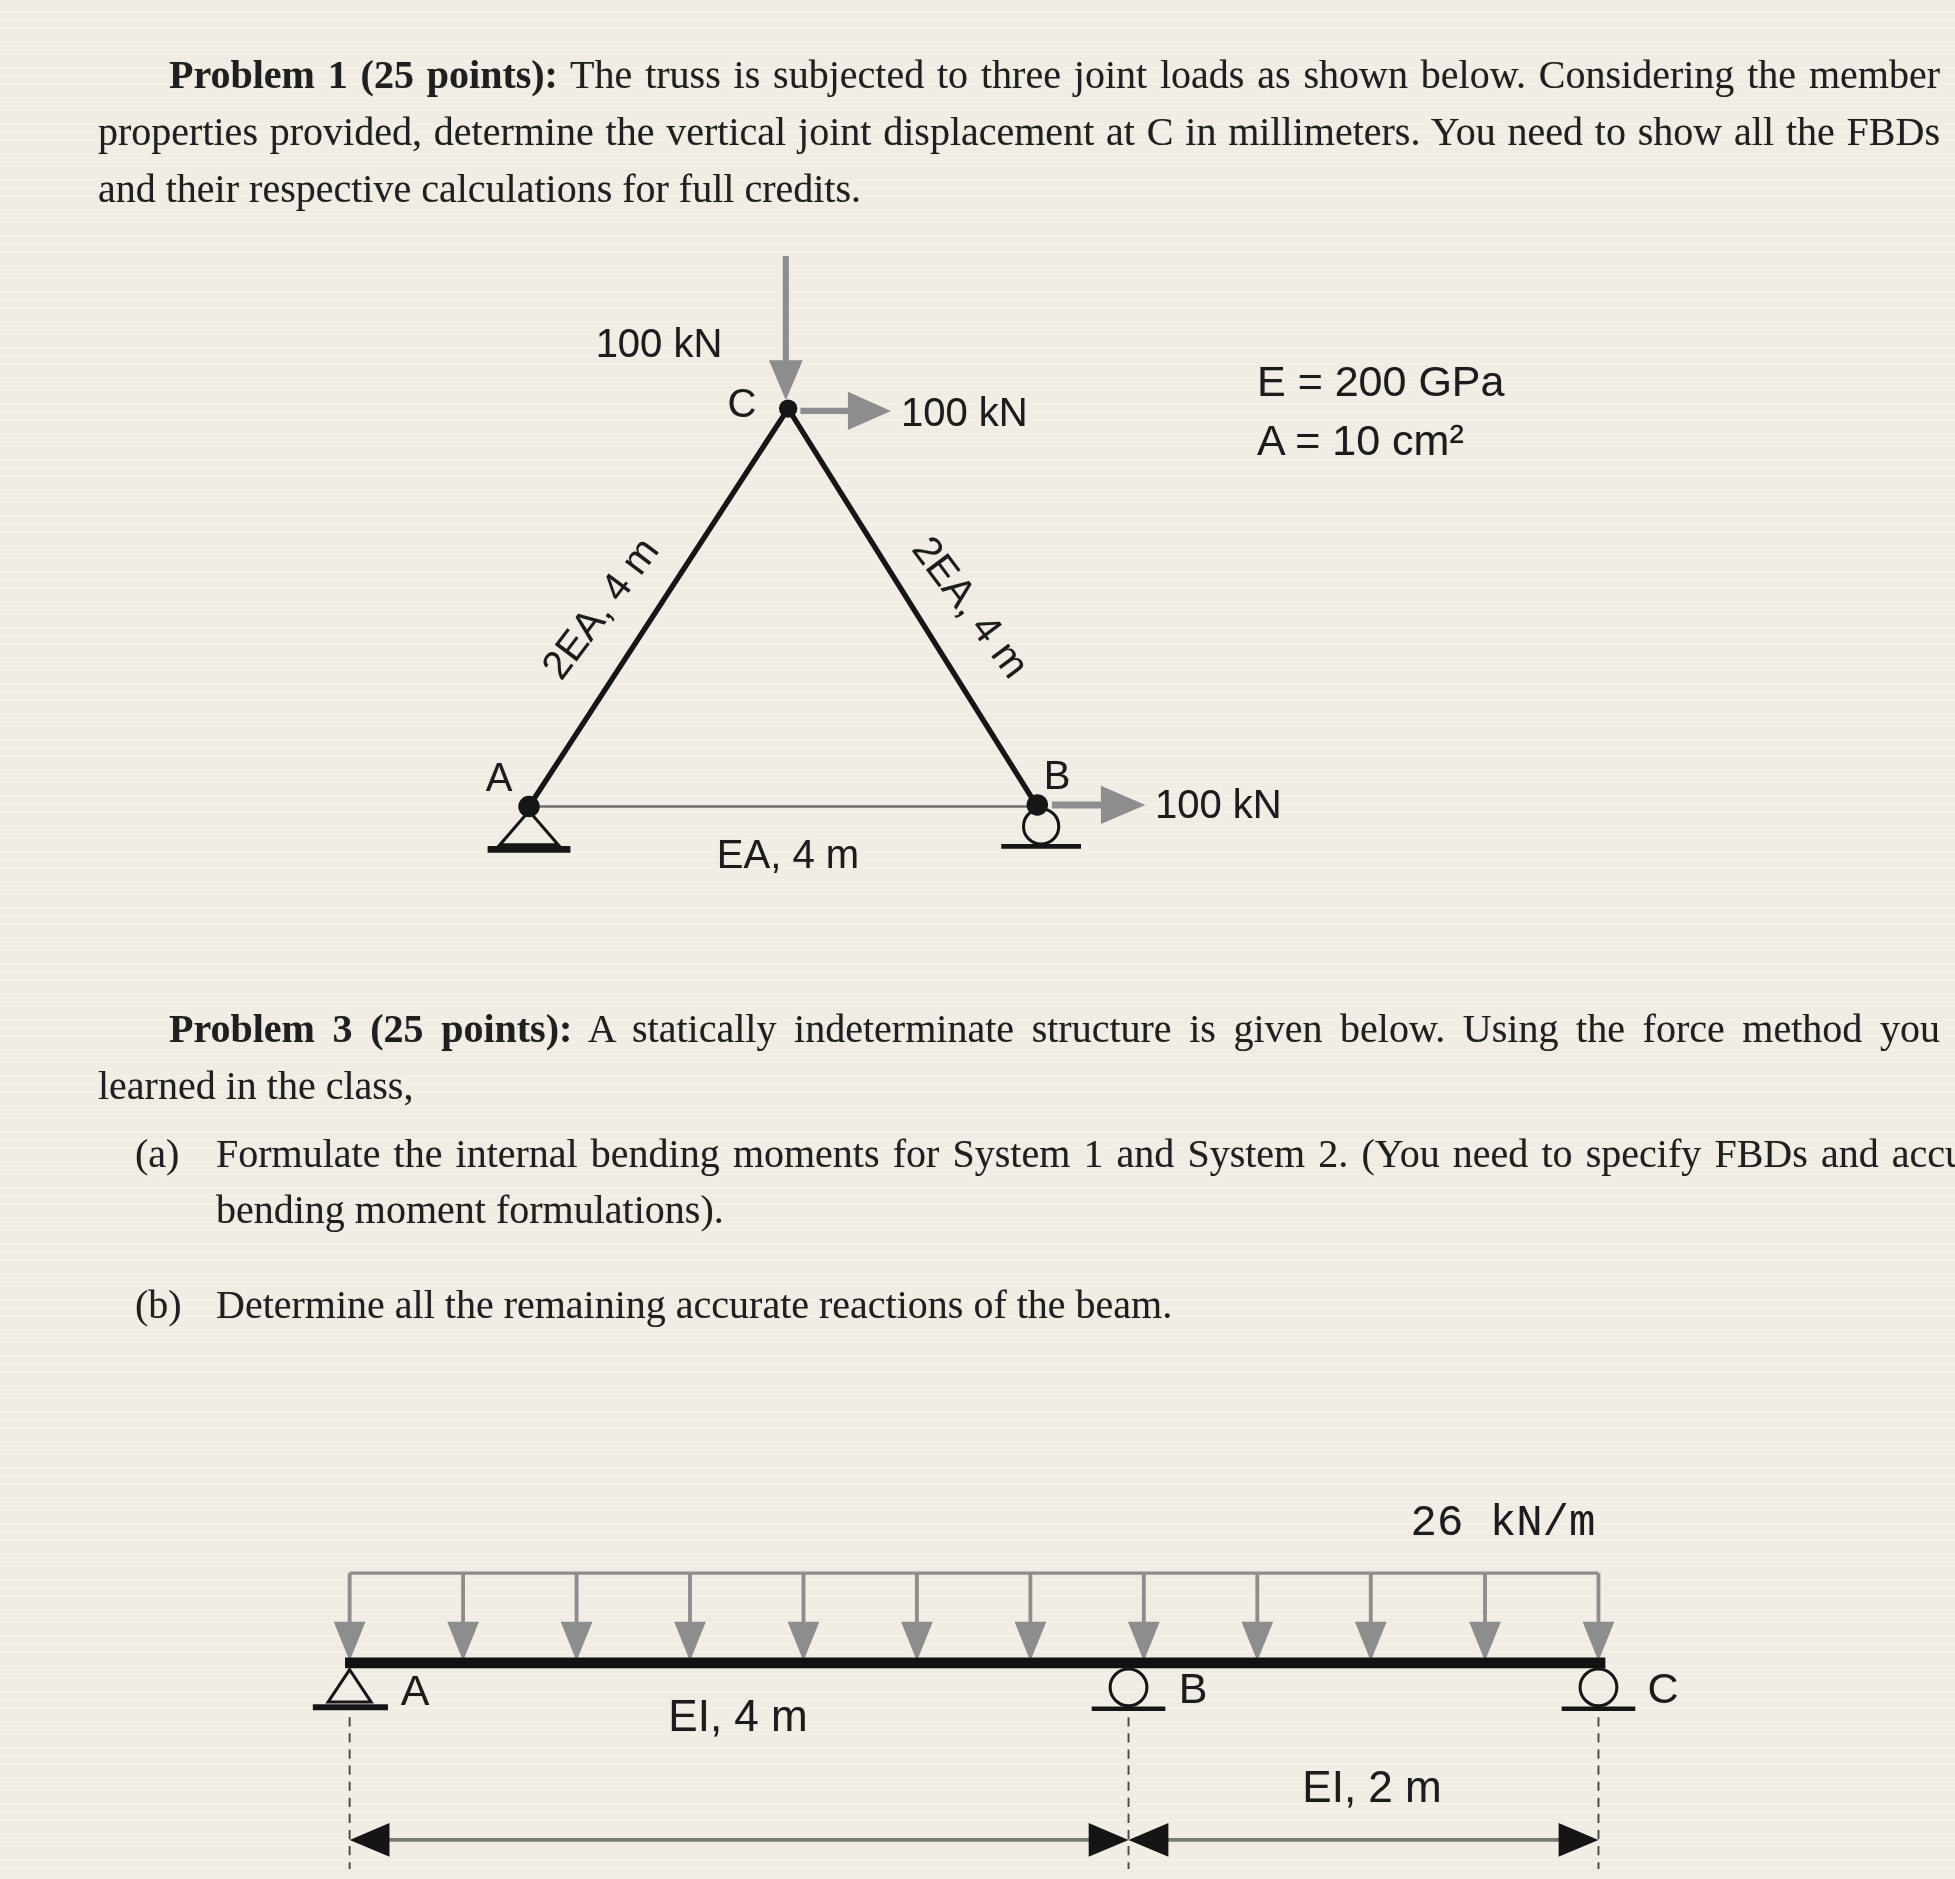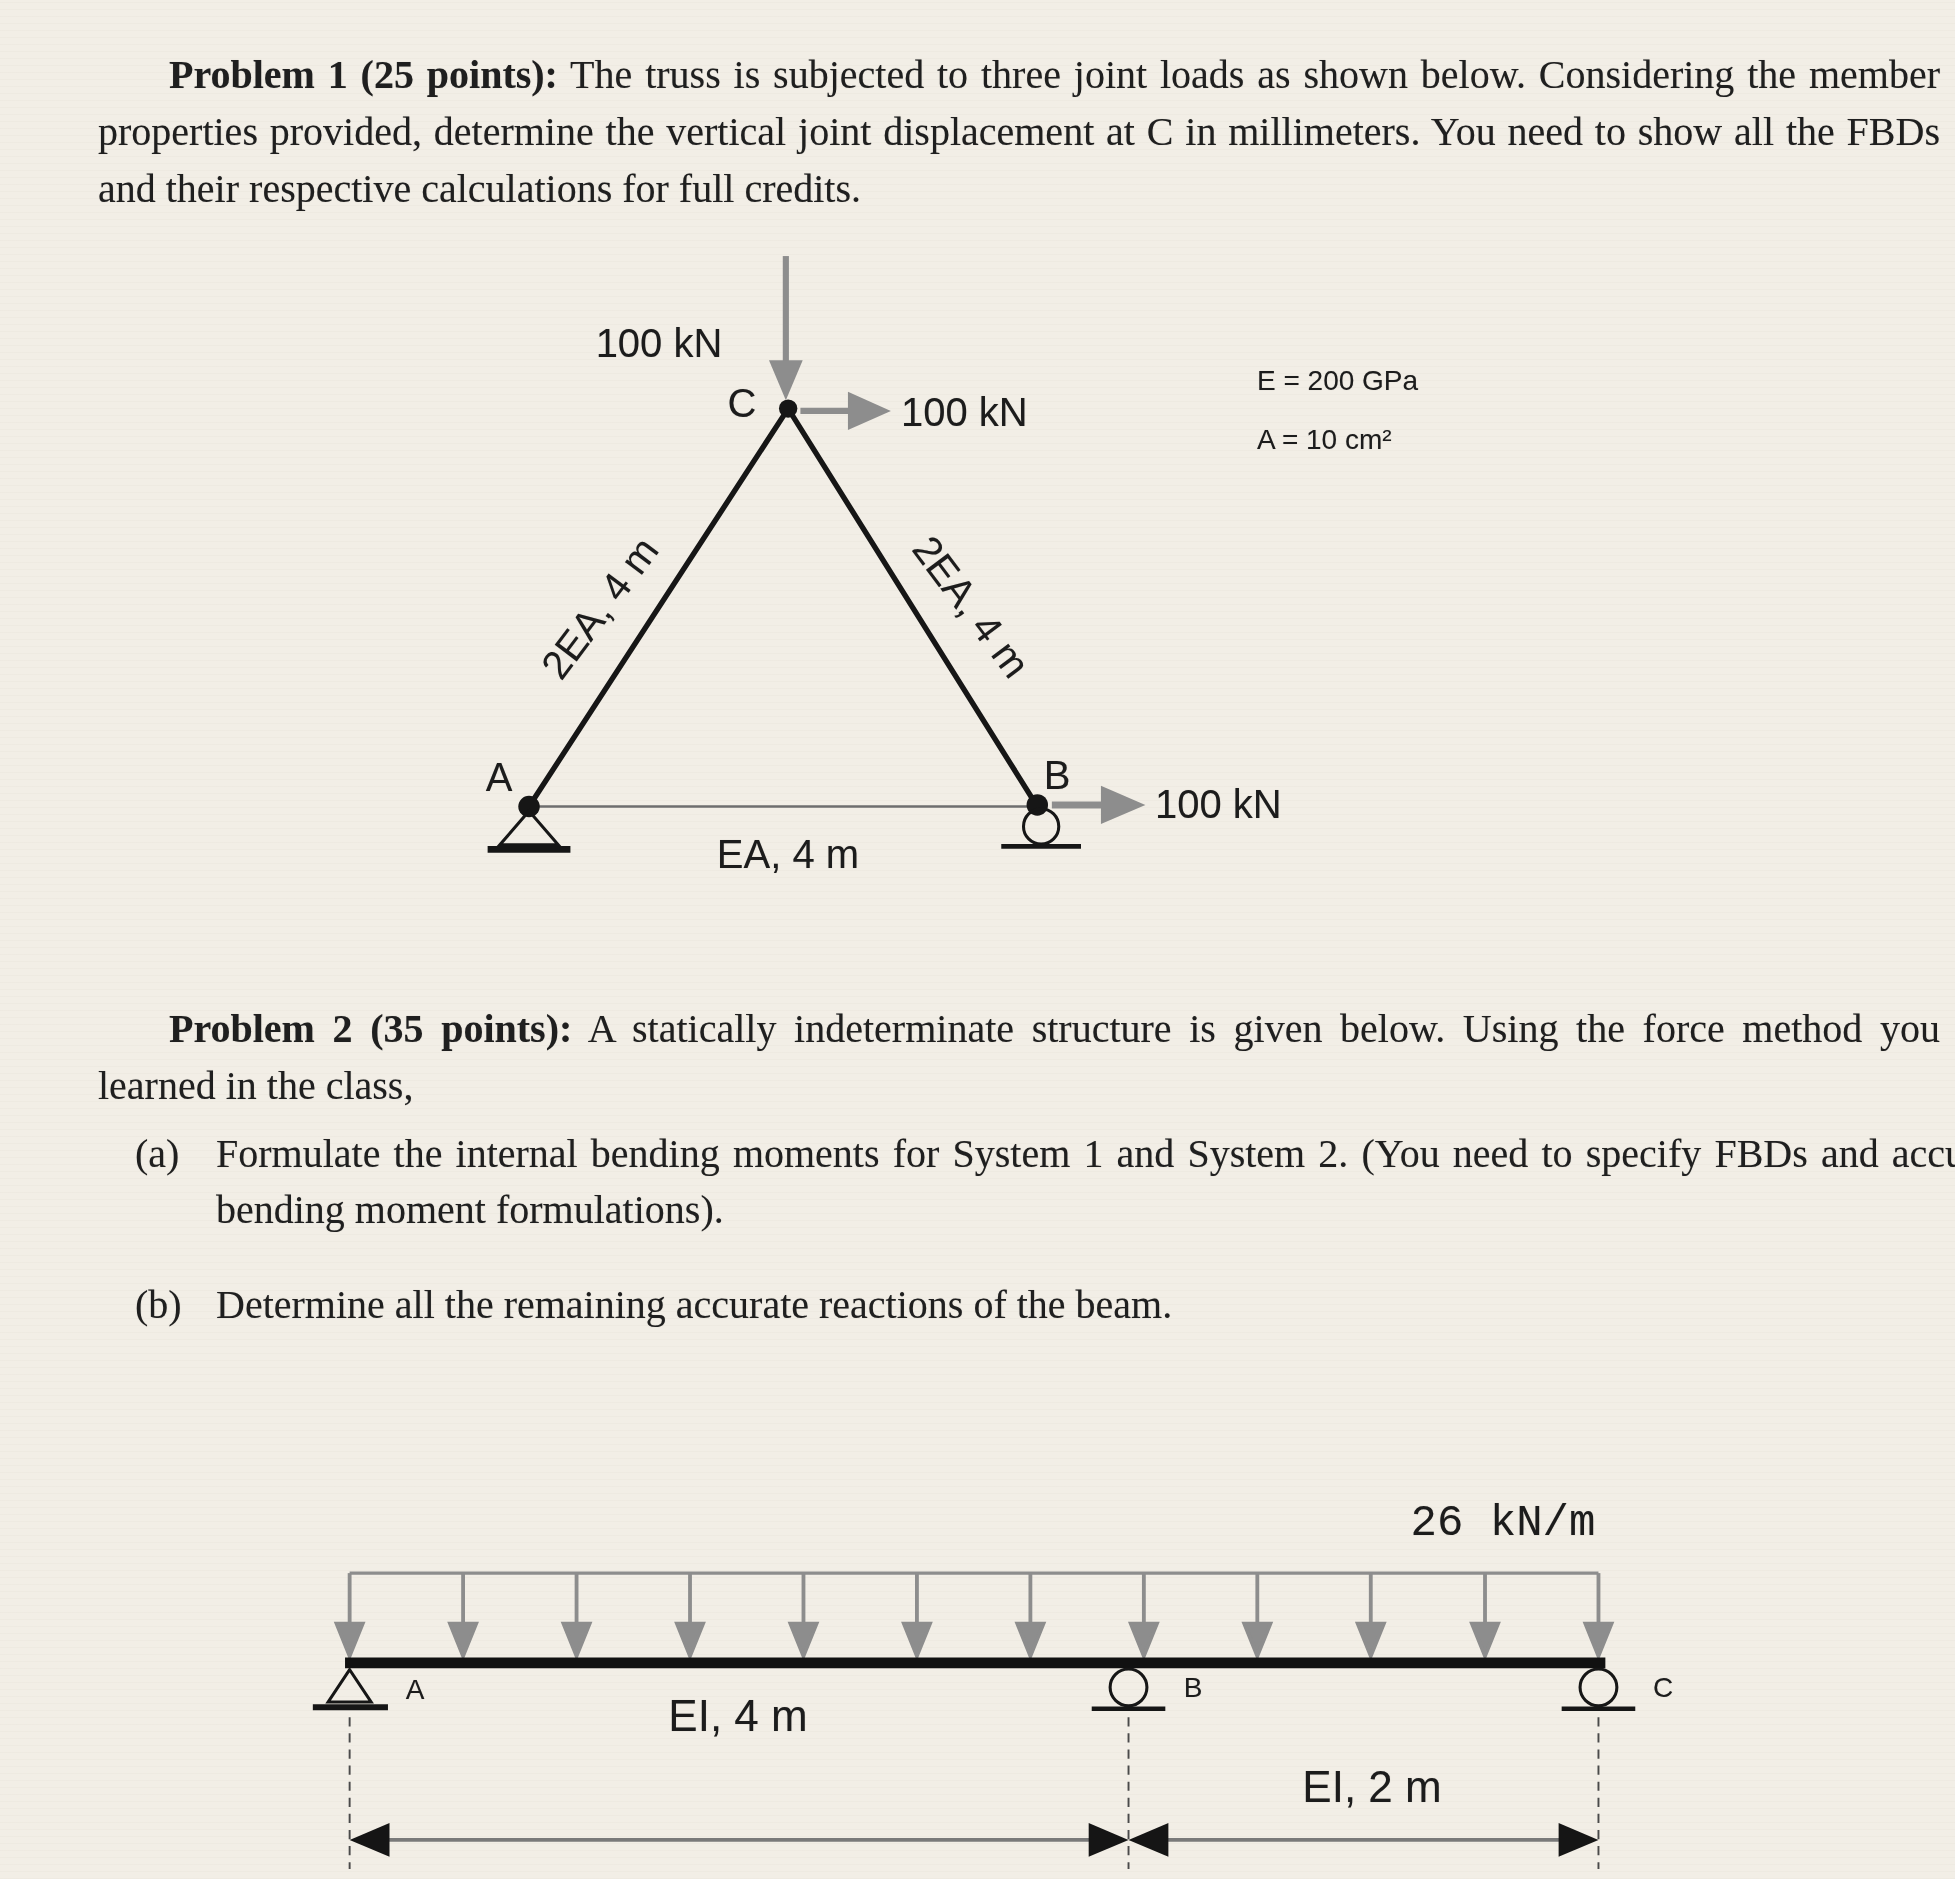--- a/index.html
+++ b/index.html
@@ -45,21 +45,21 @@
     font-family:"Liberation Sans","DejaVu Sans",sans-serif;
     color:#1c1c1c;
     white-space:nowrap;
     text-shadow:0 0 0.8px rgba(40,40,40,.3);
   }
   .c-center{transform:translate(-50%,-50%);}
   .c-left{transform:translate(0,-50%);}
   .rot-left{transform:translate(-50%,-50%) rotate(-53deg);}
   .rot-right{transform:translate(-50%,-50%) rotate(53deg);}
   .fs52{font-size:40px;}
-  .fs56{font-size:28px;}
+  .fs56{font-size:43px;}
   .fs58{font-size:44px;}
 </style>
 </head>
 <body>
 
 <div id="page">
 
   <svg width="1955" height="1879" viewBox="0 0 2550 2451">
 
     <g>
@@ -173,21 +173,21 @@
   <div class="dlabel fs52 c-left" style="left:901px; top:412px;">100 kN</div>
   <div class="dlabel fs56 c-left" style="left:1257px; top:381px;">E = 200 GPa</div>
   <div class="dlabel fs56 c-left" style="left:1257px; top:440px;">A = 10 cm²</div>
   <div class="dlabel fs52 rot-left" style="left:600px; top:608px;">2EA, 4 m</div>
   <div class="dlabel fs52 rot-right" style="left:971px; top:607px;">2EA, 4 m</div>
   <div class="dlabel fs52 c-center" style="left:499px; top:777px;">A</div>
   <div class="dlabel fs52 c-center" style="left:1057px; top:775px;">B</div>
   <div class="dlabel fs52 c-left" style="left:1155px; top:804px;">100 kN</div>
   <div class="dlabel fs52 c-center" style="left:788px; top:854px;">EA, 4 m</div>
 
-  <p class="para indent" style="left:98px; top:960px;"><span class="lead">Problem 2 (35 points):</span> <span>A statically indeterminate structure is given below. Using the force method you learned in the class,</span></p>
+  <p class="para indent" style="left:98px; top:960px;"><span class="lead">Problem 3 (25 points):</span> <span>A statically indeterminate structure is given below. Using the force method you learned in the class,</span></p>
 
   <div class="item" style="left:135px; top:1126px;"><span class="item-label">(a)</span><span>Formulate the internal bending moments for System 1 and System 2. (You need to specify FBDs and accurate bending moment formulations).</span></div>
 
   <div class="item" style="left:135px; top:1277px;"><span class="item-label">(b)</span><span>Determine all the remaining accurate reactions of the beam.</span></div>
 
   <div class="dlabel fs58 c-center" style="left:1503px; top:1523px;font-family:Liberation Mono, monospace;">26 kN/m</div>
   <div class="dlabel fs56 c-center" style="left:415px; top:1690px;">A</div>
   <div class="dlabel fs56 c-center" style="left:1193px; top:1688px;">B</div>
   <div class="dlabel fs56 c-center" style="left:1663px; top:1688px;">C</div>
   <div class="dlabel fs58 c-center" style="left:738px; top:1716px;">EI, 4 m</div>

